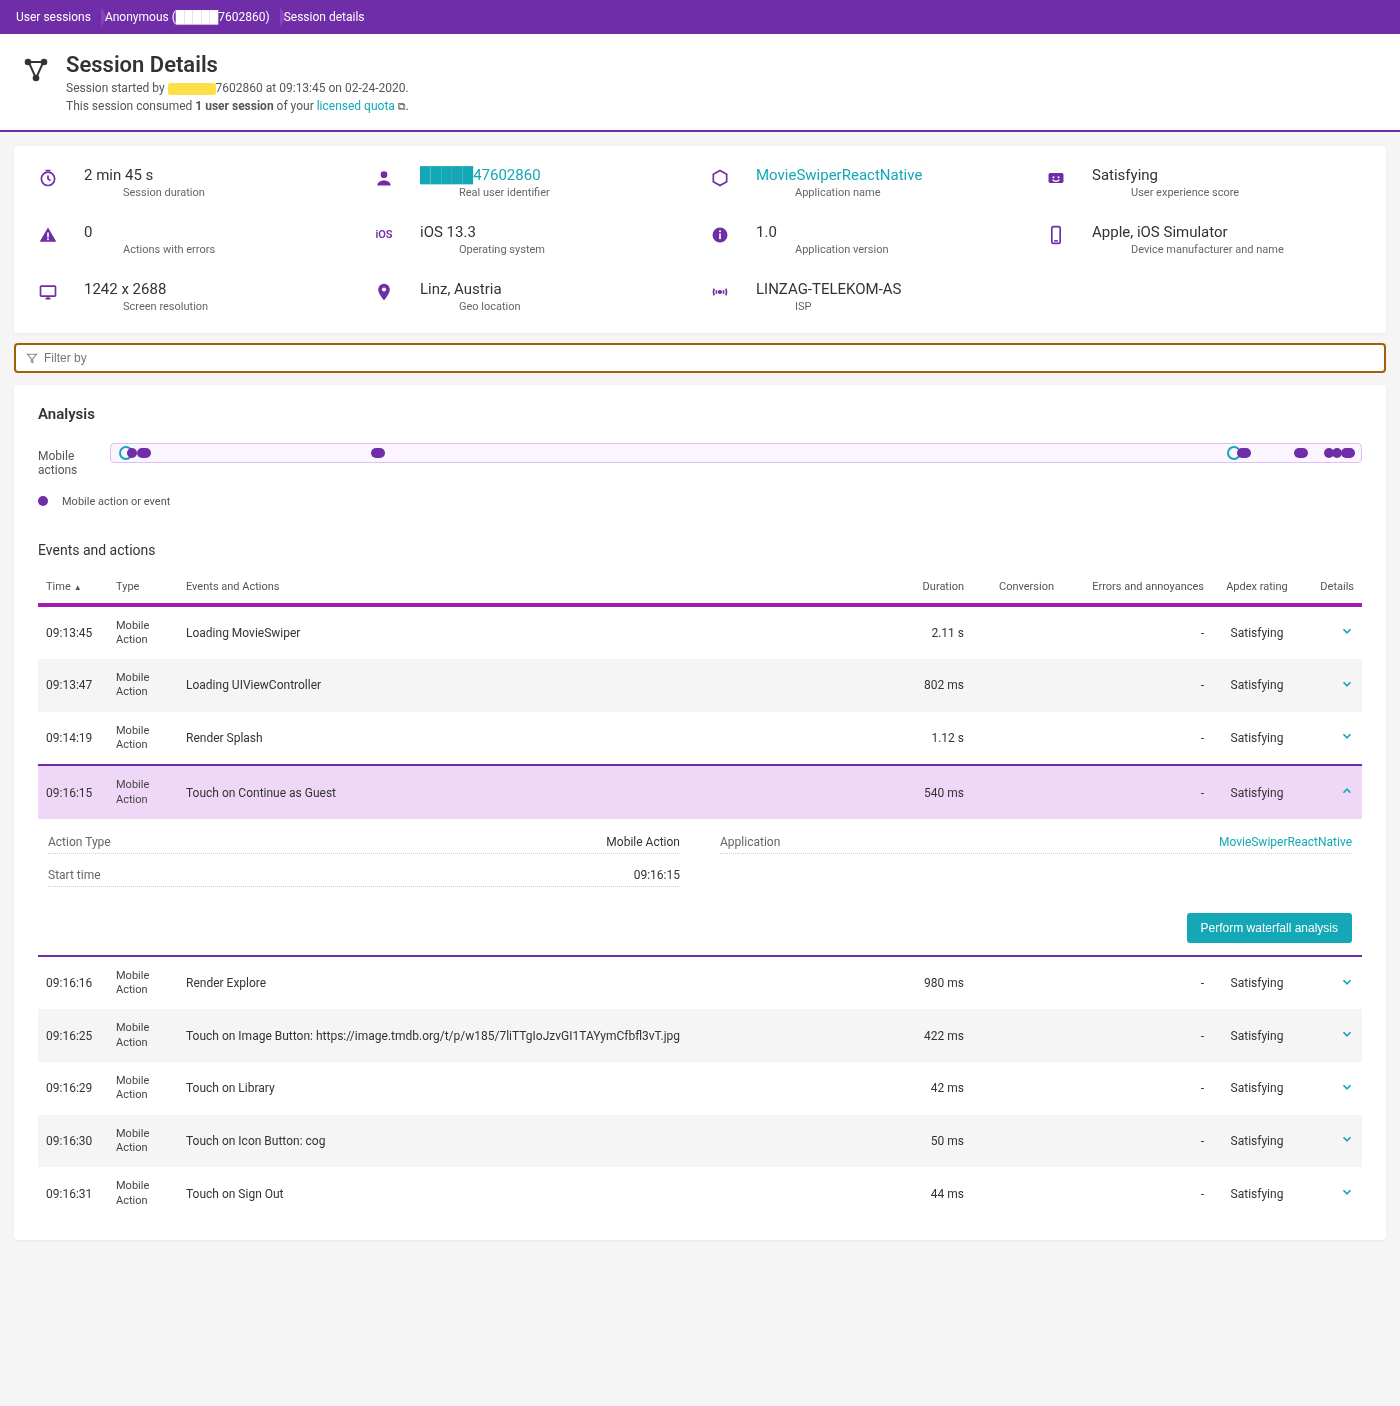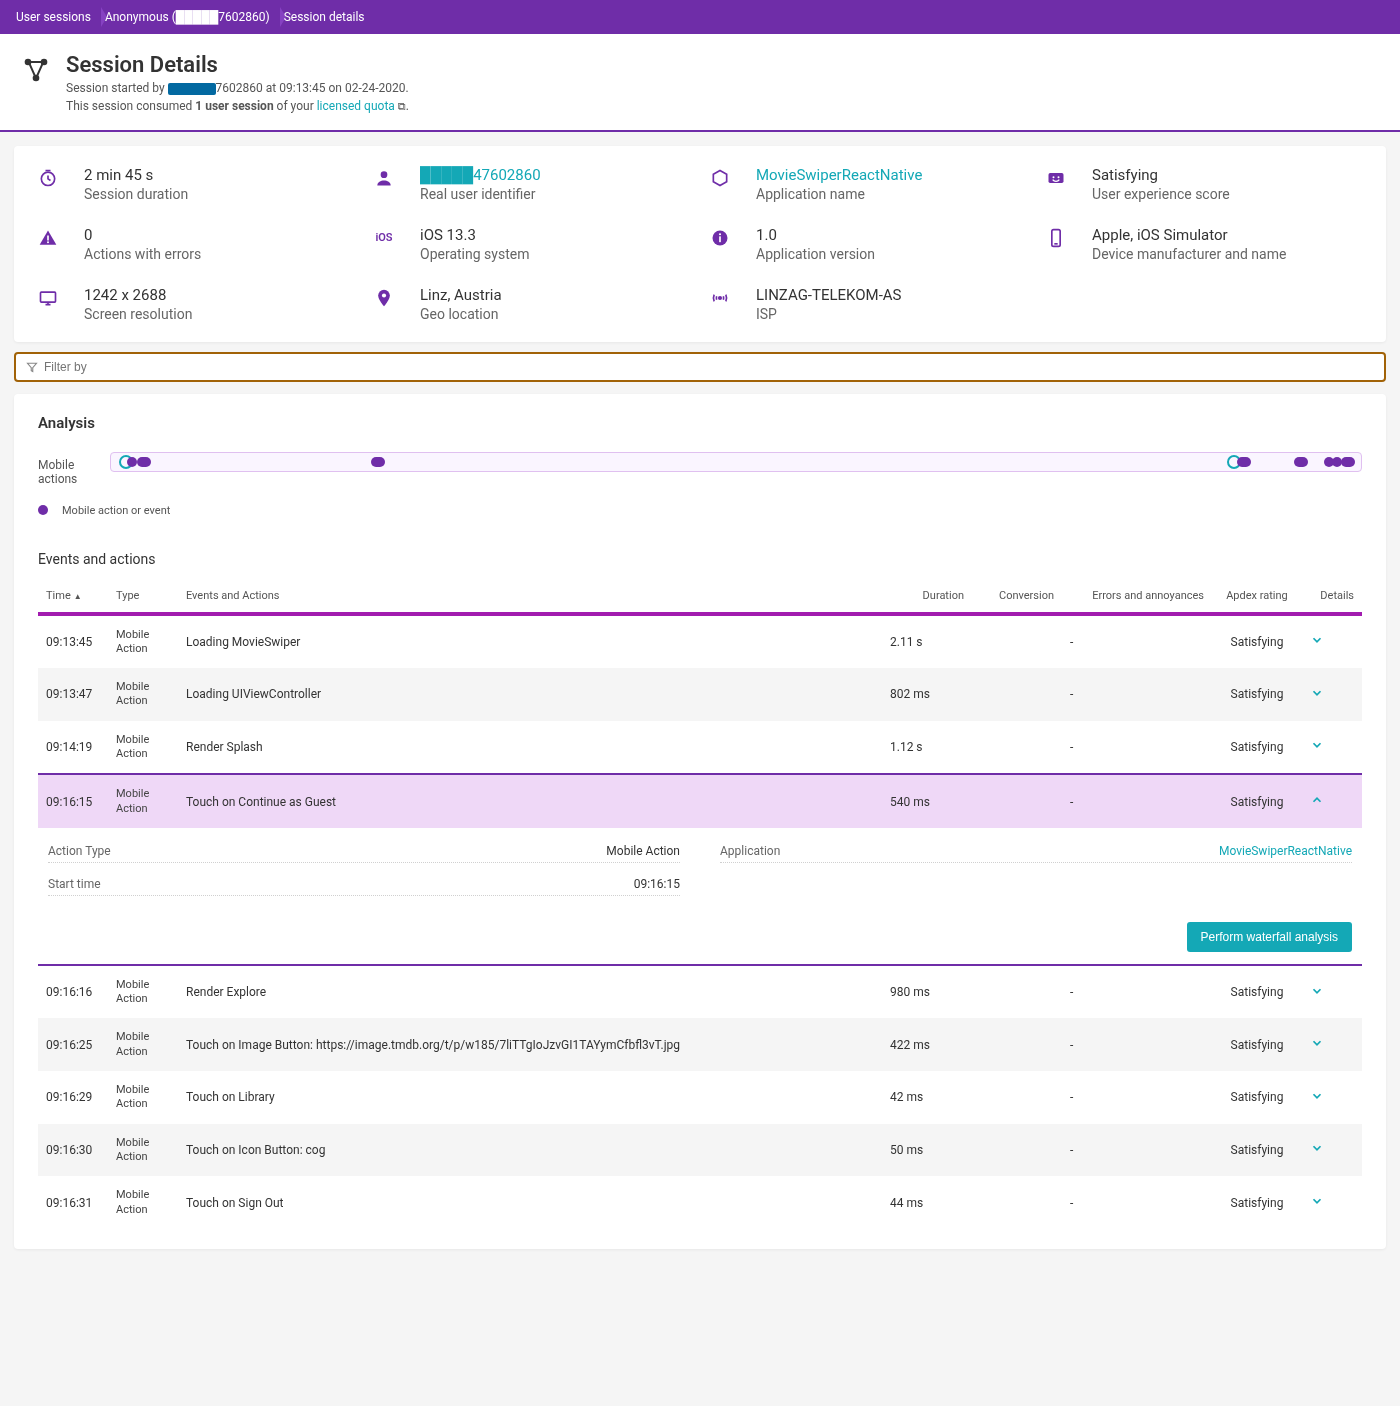--- a/index.html
+++ b/index.html
@@ -14,21 +14,21 @@
 .header-text .sub { font-size: 12px; color: #555; line-height: 1.5; }
 .header-text .link { color: #14a8b6; text-decoration: none; cursor: pointer; }
 .header-text .ext-icon { margin-left: 3px; font-size: 11px; }
 .content { padding: 14px; }
 .card { background: #fff; border-radius: 4px; box-shadow: 0 1px 3px rgba(0,0,0,0.06); padding: 20px 24px; }
 .metrics-grid { display: grid; grid-template-columns: repeat(4, 1fr); gap: 24px 20px; }
 .metric { display: flex; align-items: flex-start; gap: 26px; }
 .metric-icon { width: 20px; height: 20px; flex-shrink: 0; display: inline-flex; align-items: center; justify-content: center; color: #6f2da8; margin-top: 2px; }
 .metric-val { font-size: 15px; font-weight: 400; color: #333; line-height: 1.2; }
 .metric-val.link { color: #14a8b6; cursor: pointer; }
-.metric-label { font-size: 14px; color: #666; margin-top: 2px; }
+.metric-label { font-size: 11px; color: #666; margin-top: 2px; margin-left: 39px; }
 .filter-bar { display: flex; align-items: center; gap: 6px; background: #fff; border: 2px solid #a16207; border-radius: 4px; padding: 6px 10px; margin-top: 10px; font-size: 12px; color: #888; }
 .filter-icon { width: 12px; height: 12px; color: #888; }
 .analysis-card { margin-top: 12px; }
 .analysis-card h2 { font-size: 15px; font-weight: 600; color: #333; margin-bottom: 20px; }
 .timeline-row { display: flex; align-items: flex-start; gap: 12px; }
 .timeline-label { font-size: 12px; color: #555; width: 60px; padding-top: 6px; }
 .timeline-track { flex: 1; position: relative; }
 .timeline-bar { height: 20px; border: 1px solid #e0c0f0; background: #faf5ff; border-radius: 4px; position: relative; }
 .timeline-dot { position: absolute; top: 50%; transform: translateY(-50%); width: 14px; height: 10px; border-radius: 5px; background: #6f2da8; }
 .timeline-dot.small { width: 10px; }
@@ -37,21 +37,21 @@
 .legend { display: flex; align-items: center; gap: 14px; margin-top: 18px; font-size: 11px; color: #555; }
 .legend-dot { width: 10px; height: 10px; border-radius: 50%; background: #6f2da8; }
 .events-section { margin-top: 34px; }
 .events-section h3 { font-size: 14px; font-weight: 400; color: #333; margin-bottom: 12px; }
 .events-table { width: 100%; border-collapse: collapse; font-size: 12px; }
 .events-table th { text-align: left; padding: 10px 8px; font-weight: 400; font-size: 11px; color: #555; border-bottom: 4px solid #a21caf; }
 .events-table th.right { text-align: right; }
 .events-table th.center { text-align: center; }
 .events-table td { padding: 12px 8px; border-bottom: none; color: #333; vertical-align: middle; }
 .events-table tr.odd td { background: #f5f5f5; }
-.events-table td.right { text-align: left; }
+.events-table td.right { text-align: right; }
 .events-table td.center { text-align: center; }
 .events-table .col-time { width: 70px; }
 .events-table .col-type { width: 70px; }
 .events-table .col-dur { width: 90px; }
 .events-table .col-conv { width: 90px; }
 .events-table .col-err { width: 150px; }
 .events-table .col-apdex { width: 90px; }
 .events-table .col-det { width: 60px; }
 .type-text { font-size: 11px; color: #444; line-height: 1.3; }
 .chevron { cursor: pointer; color: #14a8b6; display: inline-block; width: 14px; height: 14px; }
@@ -61,21 +61,21 @@
 .detail-grid { display: grid; grid-template-columns: 1fr 1fr; gap: 10px 40px; font-size: 12px; }
 .detail-pair { display: flex; border-bottom: 1px dotted #d0d0d0; padding: 4px 0; }
 .detail-pair .k { color: #666; flex: 0 0 120px; }
 .detail-pair .v { color: #333; text-align: right; flex: 1; }
 .detail-pair .v.link { color: #14a8b6; cursor: pointer; }
 .waterfall-btn-row { display: flex; justify-content: flex-end; margin-top: 26px; }
 .waterfall-btn { background: #14a8b6; color: #fff; border: none; padding: 8px 14px; font-size: 12px; border-radius: 3px; cursor: pointer; }
 .expanded-divider td { border-bottom: 2px solid #6f2da8; padding:0; height:0; background:#fff !important;}
 .sort-caret { font-size: 8px; margin-left: 3px; }
 .ios-text { font-family: inherit; font-weight: 600; font-size: 11px; color: #6f2da8; }
-.redacted { display: inline-block; background: #0369a1; color: transparent; user-select: none; border-radius: 2px; height: 12px; width: 48px; vertical-align: middle; }
+.redacted { display: inline-block; background: #fde047; color: transparent; user-select: none; border-radius: 2px; height: 12px; width: 48px; vertical-align: middle; }
 </style>
 </head>
 <body>
 
 <div class="breadcrumb">
   <span class="crumb">User sessions</span>
   <span class="crumb">Anonymous (█████7602860)</span>
   <span class="crumb">Session details</span>
 </div>
 

